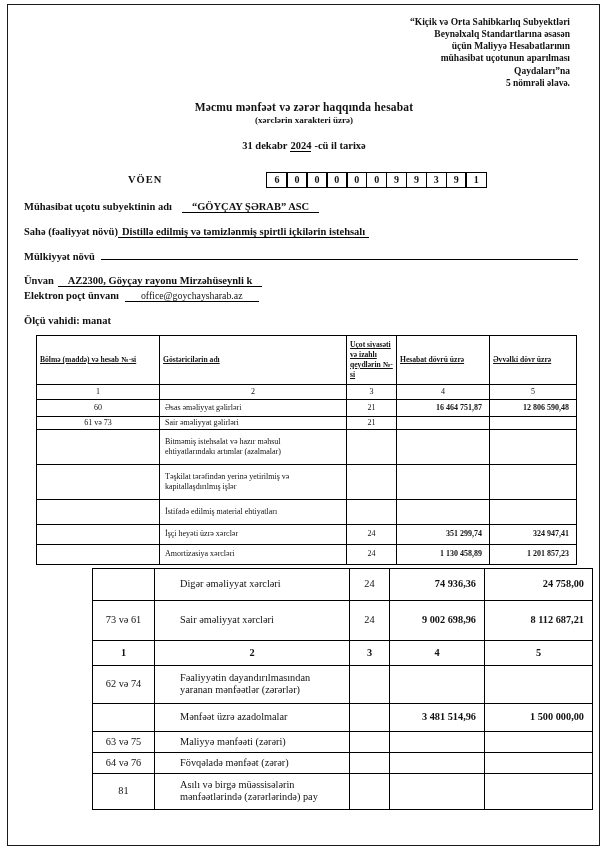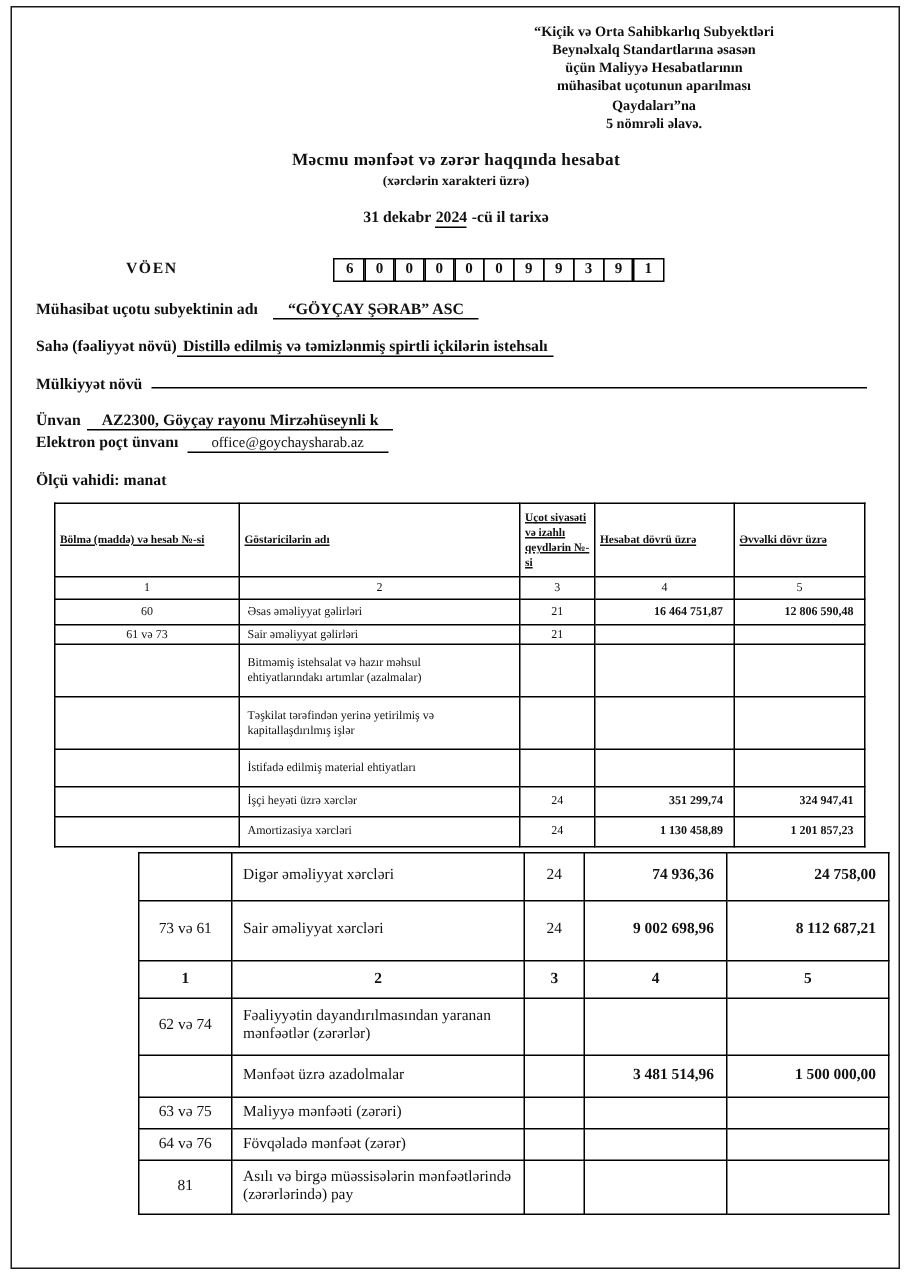--- a/index.html
+++ b/index.html
@@ -3,29 +3,29 @@
 <meta charset="utf-8">
 <style>
   html,body{margin:0;padding:0;background:#e8e8e8;}
   .page{
     position:relative;width:608px;height:851px;background:#fff;
     font-family:"Liberation Serif",serif;color:#111;overflow:hidden;margin:0 auto;
   }
   .page-border{position:absolute;top:4px;left:7px;width:591px;height:840px;border:1.6px solid #1a1a1a;}
   .content{position:relative;padding:10px 24px 0 24px;}
 
-  .appendix{width:268px;margin:6px 14px 0 auto;text-align:center;font-weight:bold;
+  .appendix{width:268px;margin:6px 14px 0 auto;text-align:right;font-weight:bold;
     font-size:9.5px;line-height:1.28;}
   .title{text-align:center;font-weight:bold;font-size:11.5px;margin-top:12px;letter-spacing:.2px;}
   .subtitle{text-align:center;font-weight:bold;font-size:9px;margin-top:2px;}
   .date-line{text-align:center;font-weight:bold;font-size:10.5px;margin-top:15px;}
   .date-line .u{border-bottom:1.2px solid #000;margin:0 3px;}
 
   .voen-row{display:flex;align-items:center;margin-top:21px;}
-  .voen-label{font-weight:bold;font-size:10.5px;margin-left:60px;letter-spacing:1px;}
+  .voen-label{font-weight:bold;font-size:10.5px;margin-left:104px;letter-spacing:1px;}
   .voen-boxes{display:flex;margin-left:104px;}
   .voen-cell{width:19.5px;height:14px;border:1.6px solid #000;margin-left:-1.6px;
     display:flex;align-items:center;justify-content:center;font-weight:bold;font-size:10px;}
   .voen-cell:first-child{margin-left:0;}
 
   .field{display:flex;align-items:baseline;font-weight:bold;font-size:10.5px;margin-top:13px;}
   .field .label{white-space:nowrap;}
   .field .value{border-bottom:1.3px solid #000;padding:0 10px;white-space:nowrap;}
   .field .blankline{flex:1;border-bottom:1.3px solid #000;margin-right:6px;}
   .field.email{margin-top:3px;}
@@ -47,21 +47,21 @@
   .t1 tbody tr:nth-child(2){height:13px;}
   .t1 tbody tr:nth-child(3){height:35px;}
   .t1 tbody tr:nth-child(4){height:35px;}
   .t1 tbody tr:nth-child(5){height:25px;}
   .t1 tbody tr:nth-child(6){height:20px;}
   .t1 tbody tr:nth-child(7){height:20px;}
 
   .t2{margin:3px 0 0 68px;width:500px;font-size:10.3px;line-height:1.25;background:#fff;}
   .t2 td{border:1.5px solid #000;padding:2px 5px;vertical-align:middle;}
   .t2 .c1{text-align:center;}
-  .t2 .c2{text-align:left;padding-left:7px;}
+  .t2 .c2{text-align:left;padding-left:25px;}
   .t2 .c3{text-align:center;}
   .t2 .num{text-align:right;padding-right:8px;font-weight:bold;}
   .t2 .numrow td{text-align:center;font-weight:bold;}
   .t2 tbody tr:nth-child(1){height:32px;}
   .t2 tbody tr:nth-child(2){height:40px;}
   .t2 tbody tr:nth-child(3){height:25px;}
   .t2 tbody tr:nth-child(4){height:38px;}
   .t2 tbody tr:nth-child(5){height:28px;}
   .t2 tbody tr:nth-child(6){height:21px;}
   .t2 tbody tr:nth-child(7){height:21px;}

